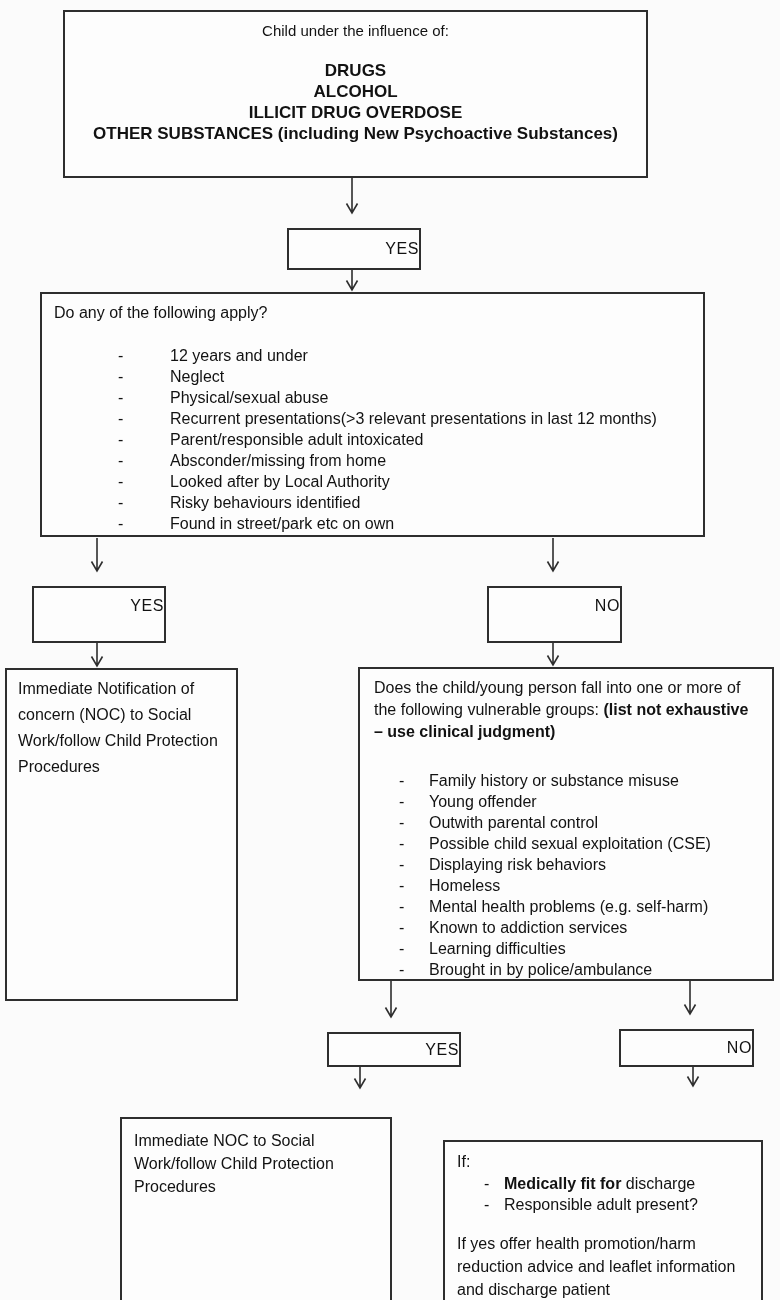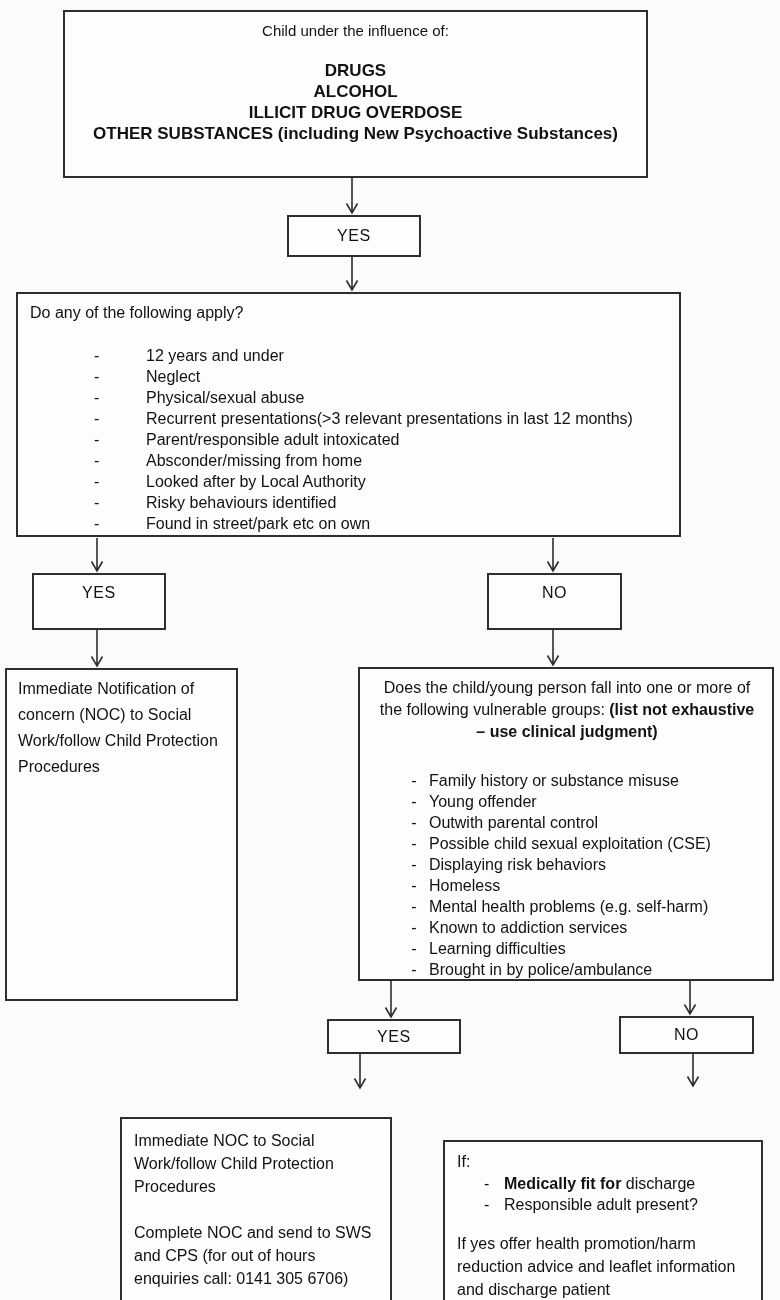--- a/index.html
+++ b/index.html
@@ -12,40 +12,40 @@
     position:absolute;border:2px solid #2e2e2e;background:#fdfdfd;
     box-sizing:border-box;
   }
   .arrows{position:absolute;left:0;top:0;pointer-events:none;}
 
   
   #start{left:63px;top:10px;width:585px;height:168px;text-align:center;padding-top:10px;font-size:15px;}
   #start .subs{margin-top:21px;font-weight:bold;font-size:17px;line-height:21px;}
 
   
-  .tag{display:flex;align-items:center;justify-content:center;font-size:16px;letter-spacing:.6px;}
+  .tag{display:flex;align-items:center;justify-content:flex-end;font-size:16px;letter-spacing:.6px;margin-top:13px;}
   #yes1{left:287px;top:215px;width:134px;height:42px;}
   #yes2{left:32px;top:573px;width:134px;height:57px;align-items:flex-start;padding-top:9px;}
   #no1{left:487px;top:573px;width:135px;height:57px;align-items:flex-start;padding-top:9px;}
   #yes3{left:327px;top:1019px;width:134px;height:35px;}
   #no2{left:619px;top:1016px;width:135px;height:38px;}
 
   
-  #q1{left:16px;top:292px;width:665px;height:245px;padding:10px 12px;font-size:16px;}
+  #q1{left:40px;top:292px;width:665px;height:245px;padding:10px 12px;font-size:16px;}
   #q1 .list{margin-top:23px;}
   .li{display:flex;line-height:21px;}
   .dash{flex:0 0 auto;}
   #q1 .dash{margin-left:64px;width:52px;}
 
   
   #noc1{left:5px;top:668px;width:233px;height:333px;padding:6px 11px;font-size:16px;line-height:26px;}
   #noc1 .p1{margin-bottom:64px;}
 
   
-  #q2{left:358px;top:667px;width:416px;height:314px;padding:8px 12px 0 14px;font-size:16px;line-height:22px;text-align:center;}
+  #q2{left:358px;top:667px;width:416px;height:314px;padding:8px 12px 0 14px;font-size:16px;line-height:22px;}
   #q2 .list{margin-top:27px;}
   #q2 .li{line-height:21px;}
   #q2 .dash{margin-left:25px;width:30px;}
 
   
   #noc2{left:120px;top:1117px;width:272px;height:194px;padding:10px 12px;font-size:16px;line-height:23px;}
   #noc2 .p2{margin-top:23px;}
 
   
   #disch{left:443px;top:1140px;width:320px;height:175px;padding:8px 12px;font-size:16px;line-height:23px;}
@@ -187,21 +187,20 @@
 
   <div class="box tag" id="yes3">
     <span>YES</span>
   </div>
   <div class="box tag" id="no2">
     <span>NO</span>
   </div>
 
   <div class="box" id="noc2">
     <div class="p1">Immediate NOC to Social Work/follow Child Protection Procedures</div>
-    <div class="p2">Complete NOC and send to SWS and CPS (for out of hours enquiries call: 0141 305 6706)</div>
   </div>
 
   <div class="box" id="disch">
     <div>If:</div>
     <div class="list">
       <div class="li">
         <span class="dash">-</span>
         <span><b>Medically fit for</b><span> discharge</span></span>
       </div>
       <div class="li">

